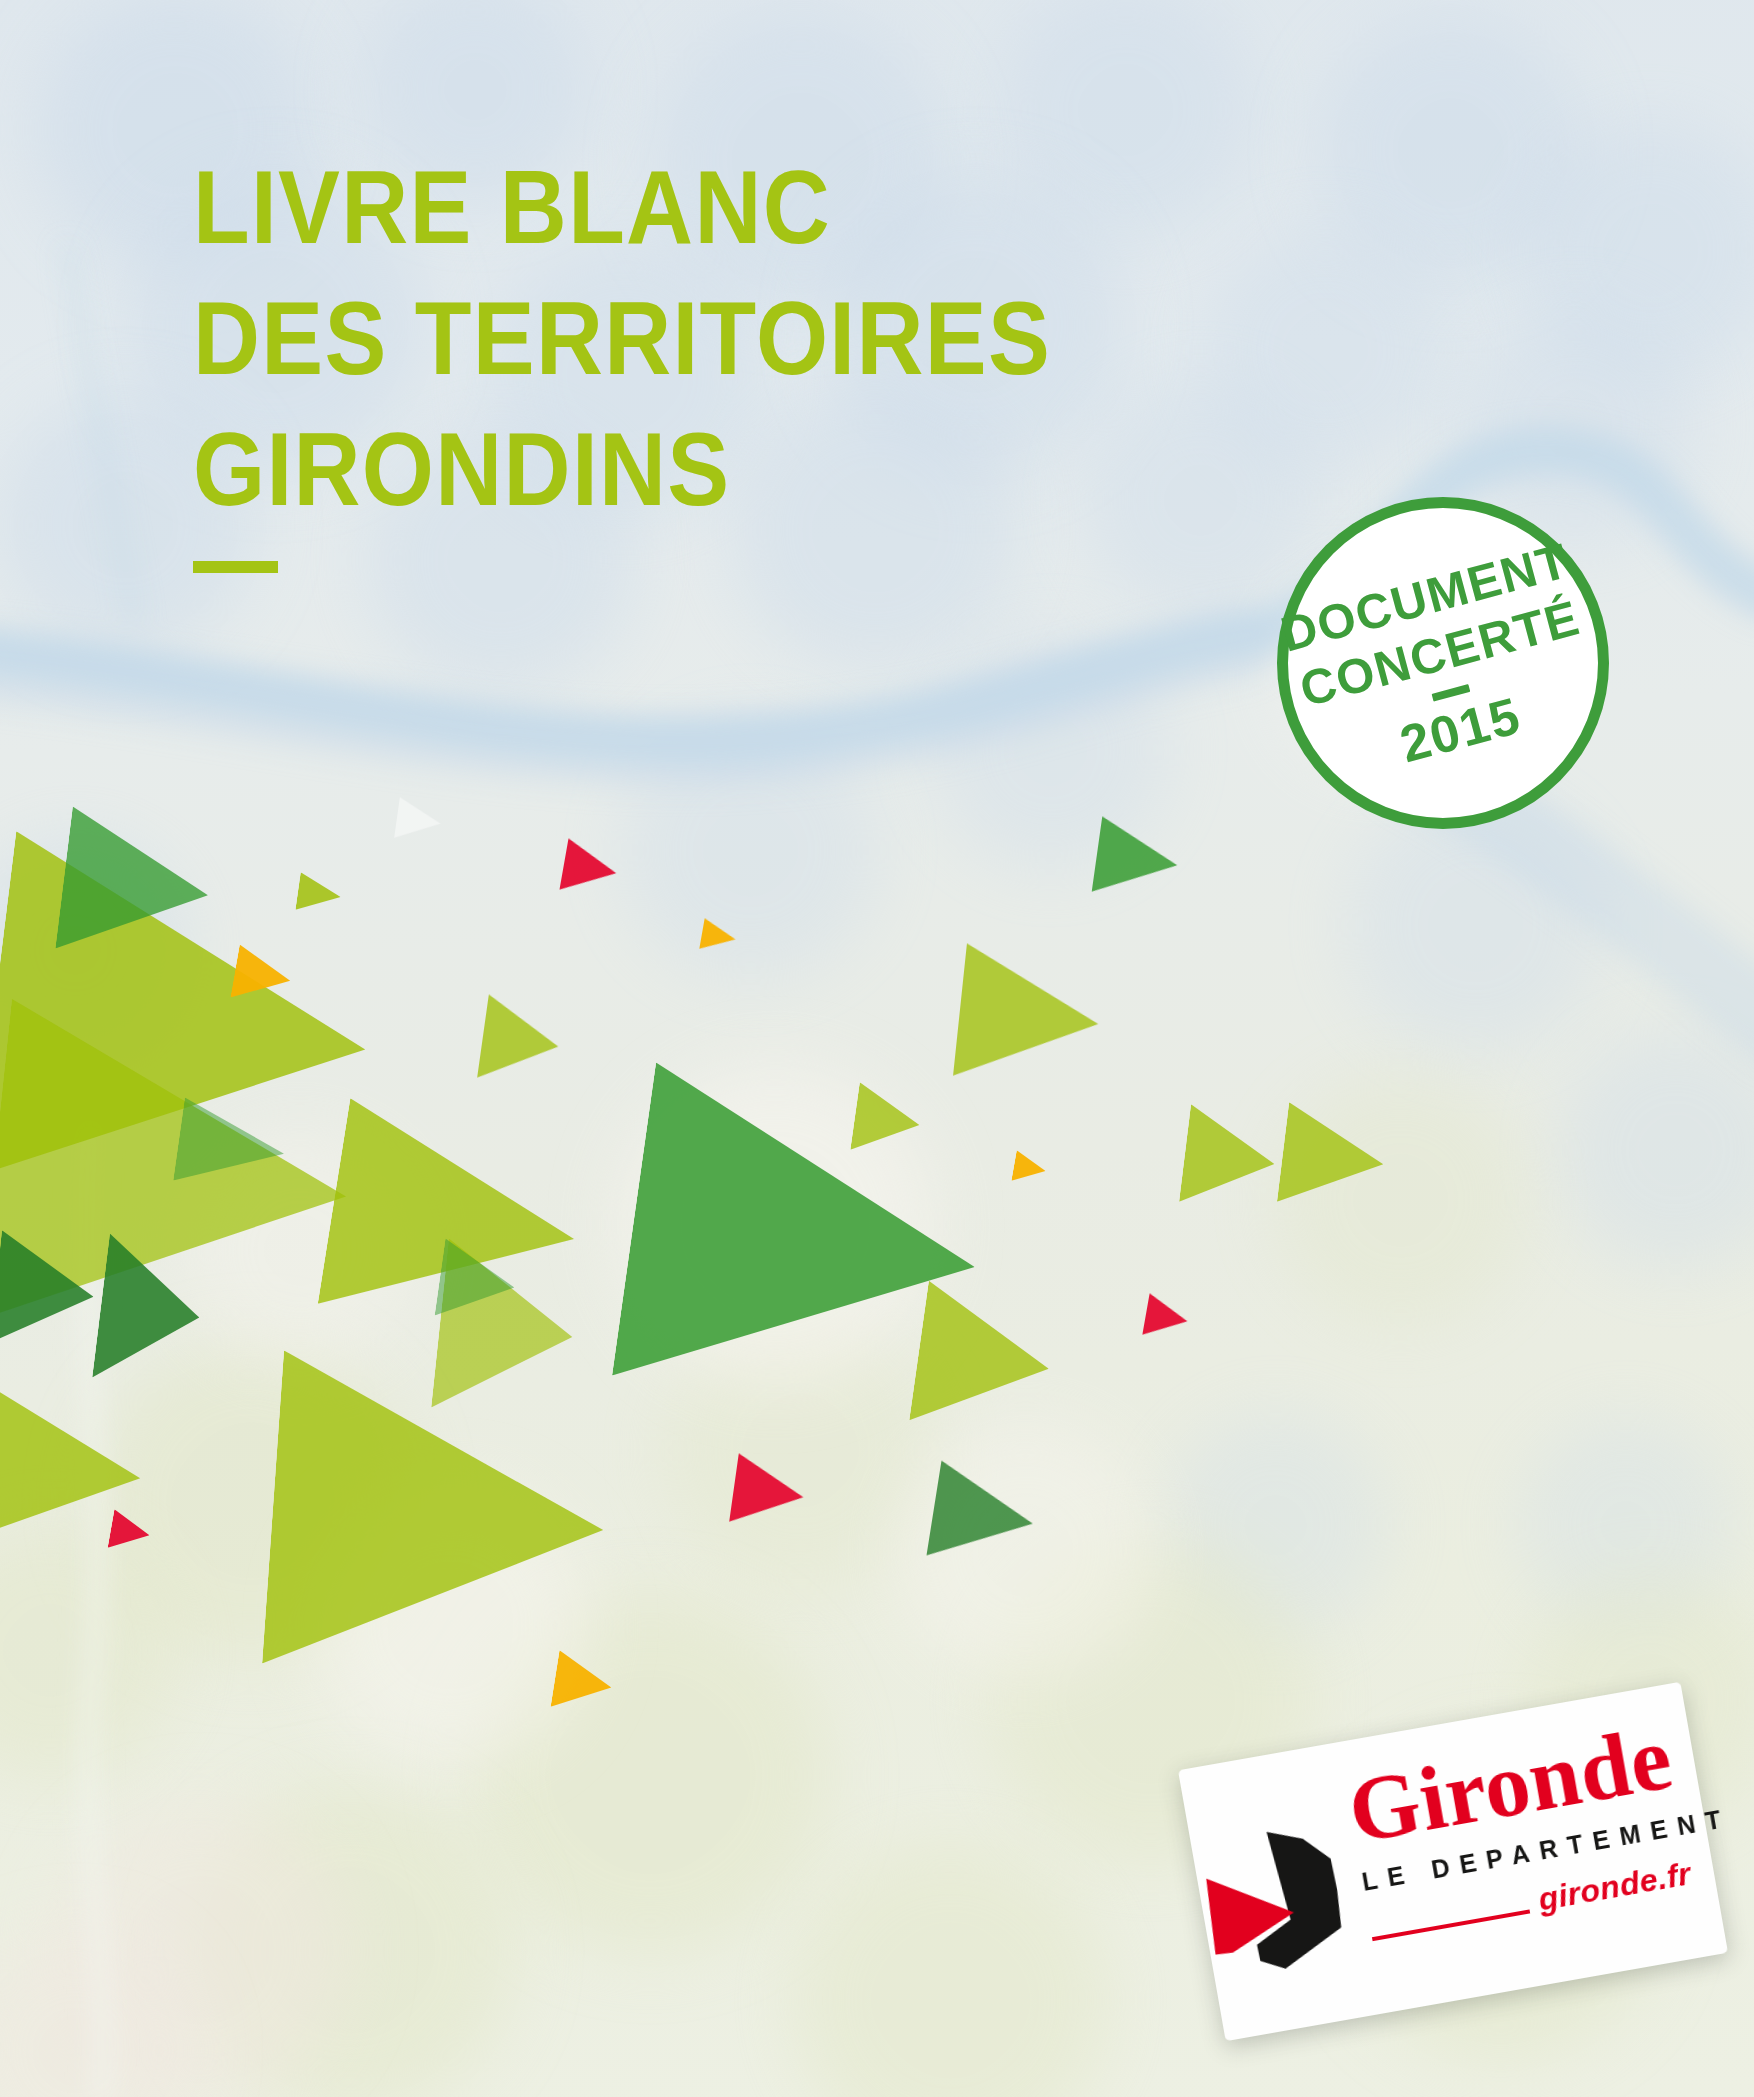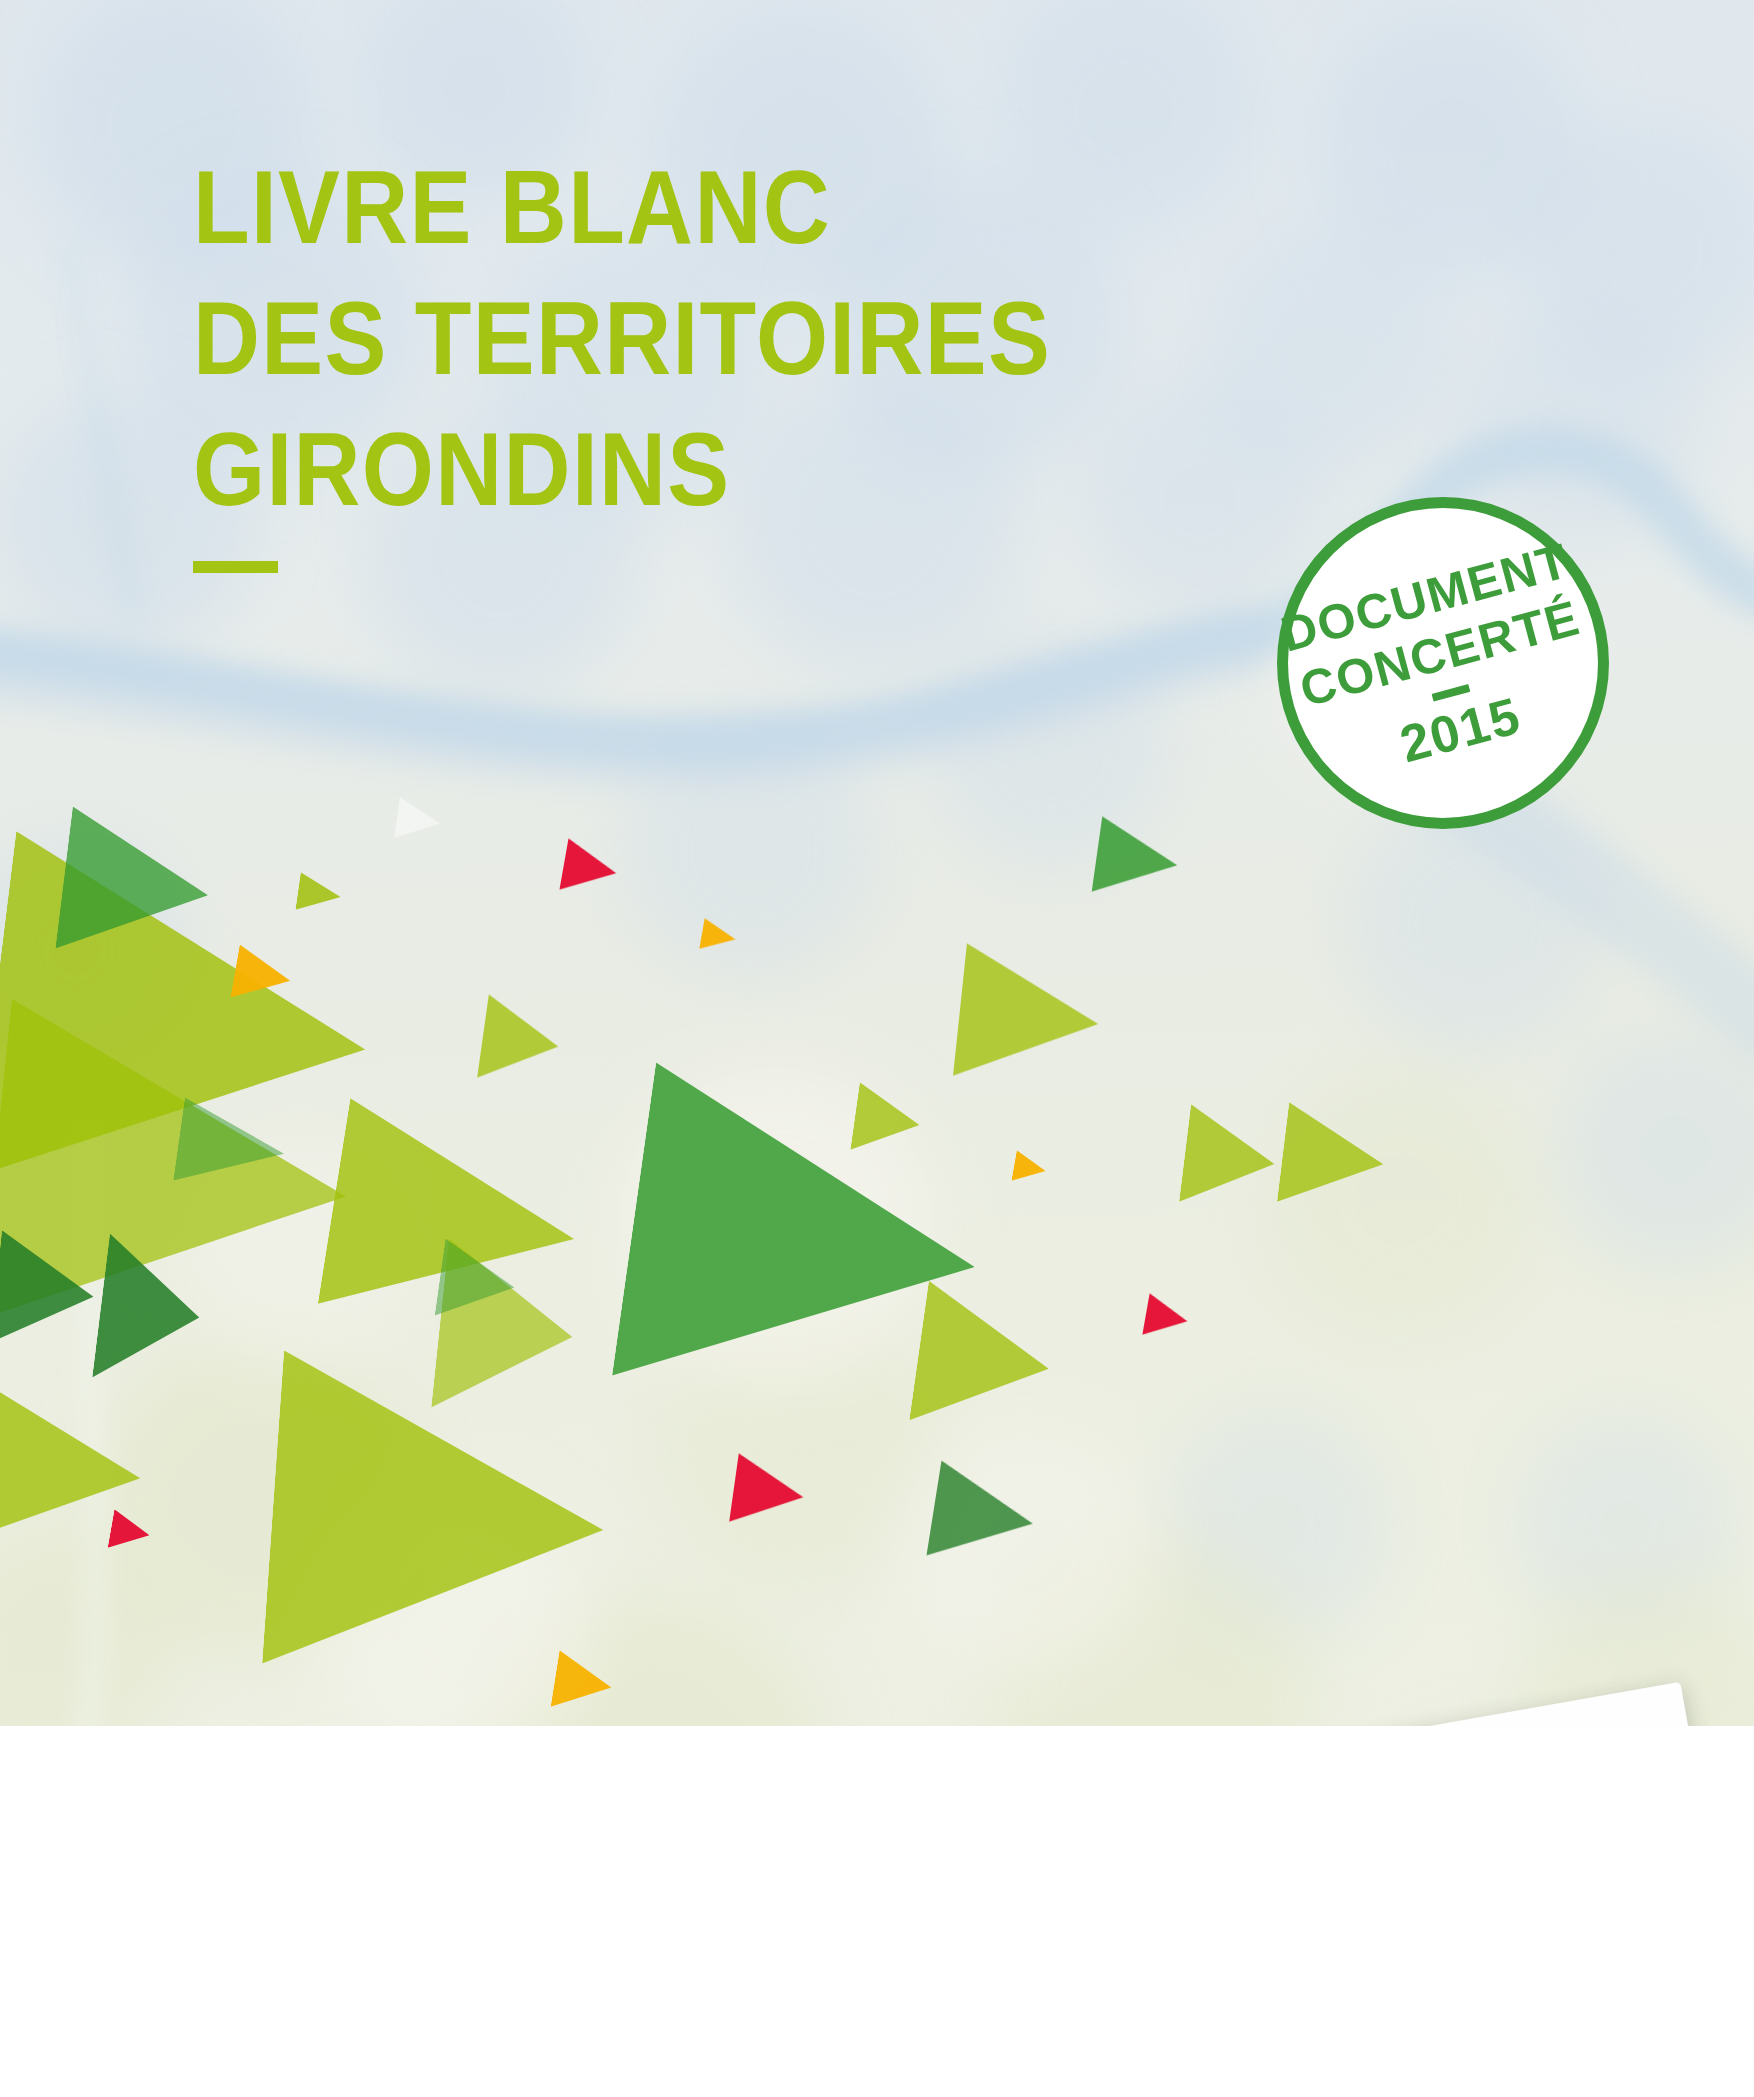--- a/index.html
+++ b/index.html
@@ -1,18 +1,18 @@
 <!DOCTYPE html>
 <html style="font-size:8px"><head>
 <meta charset="utf-8">
 <style>
   html,body{margin:0;padding:0;}
   #page{
     position:relative;
-    width:1755px;height:1726px;
+    width:1755px;height:2097px;
     overflow:hidden;
     background:linear-gradient(178deg,#dfe7ed 0%,#e3eaee 18%,#e7eceb 35%,#e9ece4 55%,#ebeee0 75%,#edf0e3 100%);
     font-family:"Liberation Sans",sans-serif;
   }
   svg.bg{position:absolute;left:0;top:0;}
   
   .tri{
     position:absolute;
     clip-path:polygon(0% 0%,100% 50%,0% 100%);
   }

